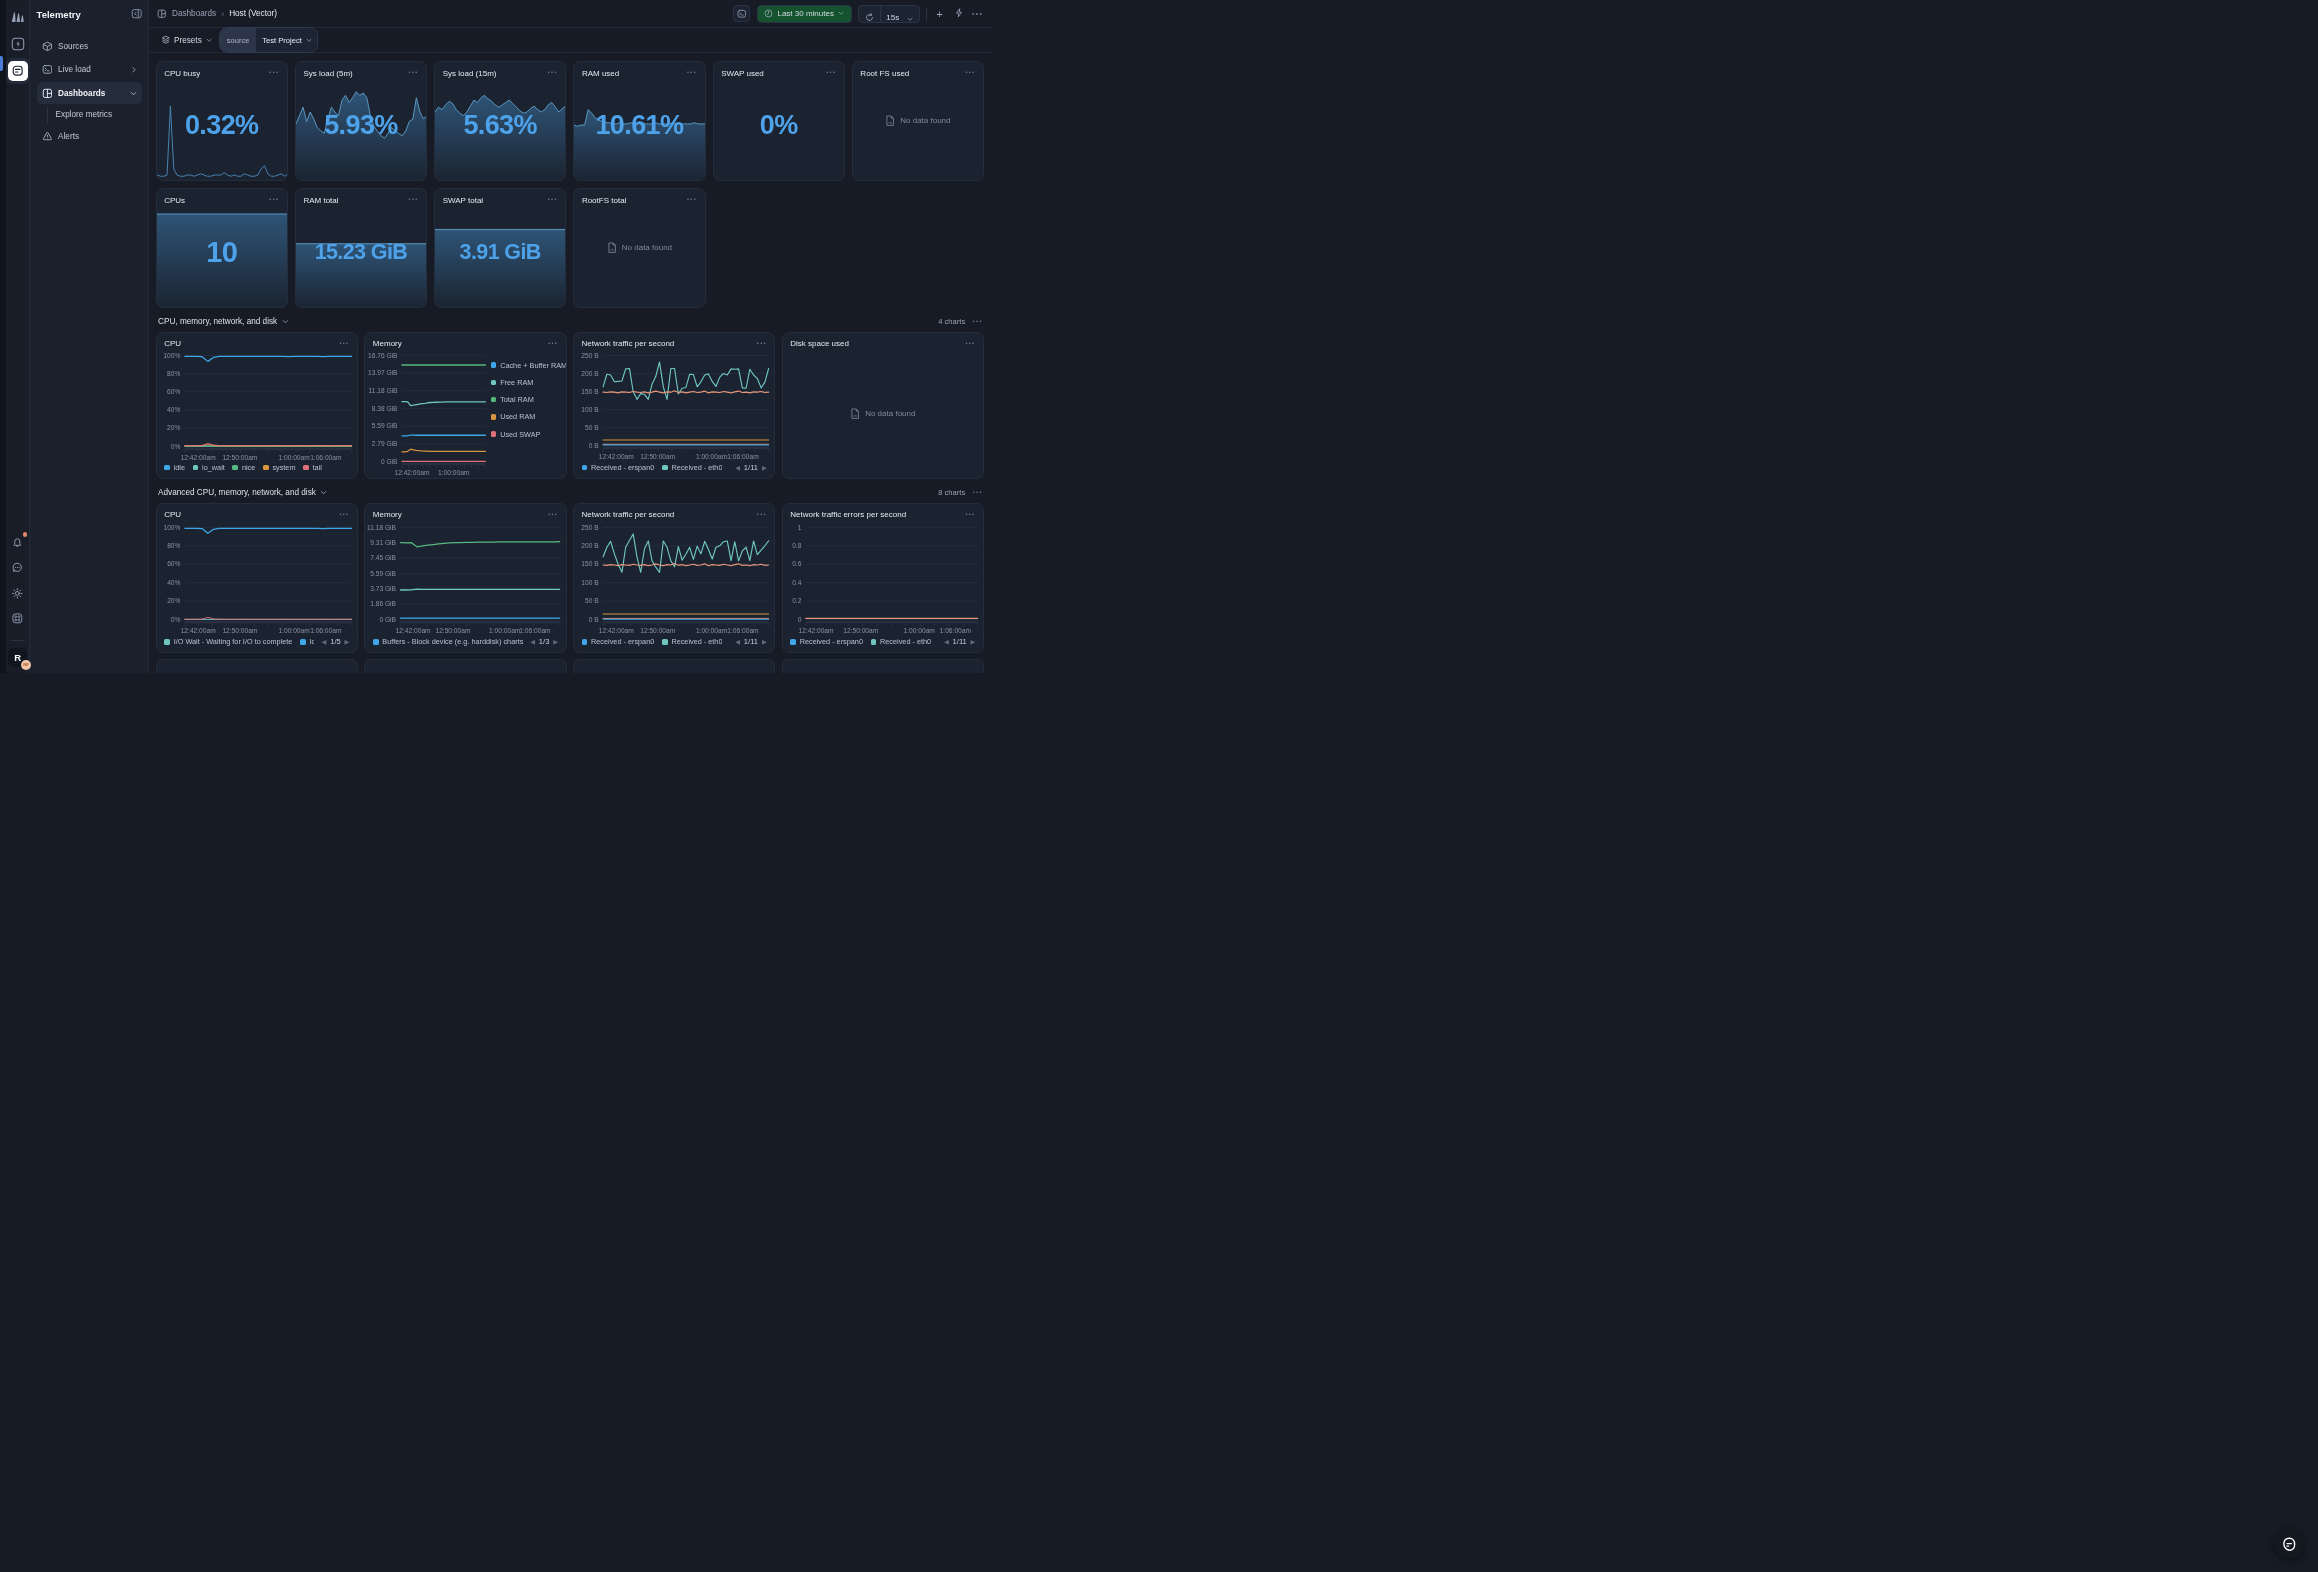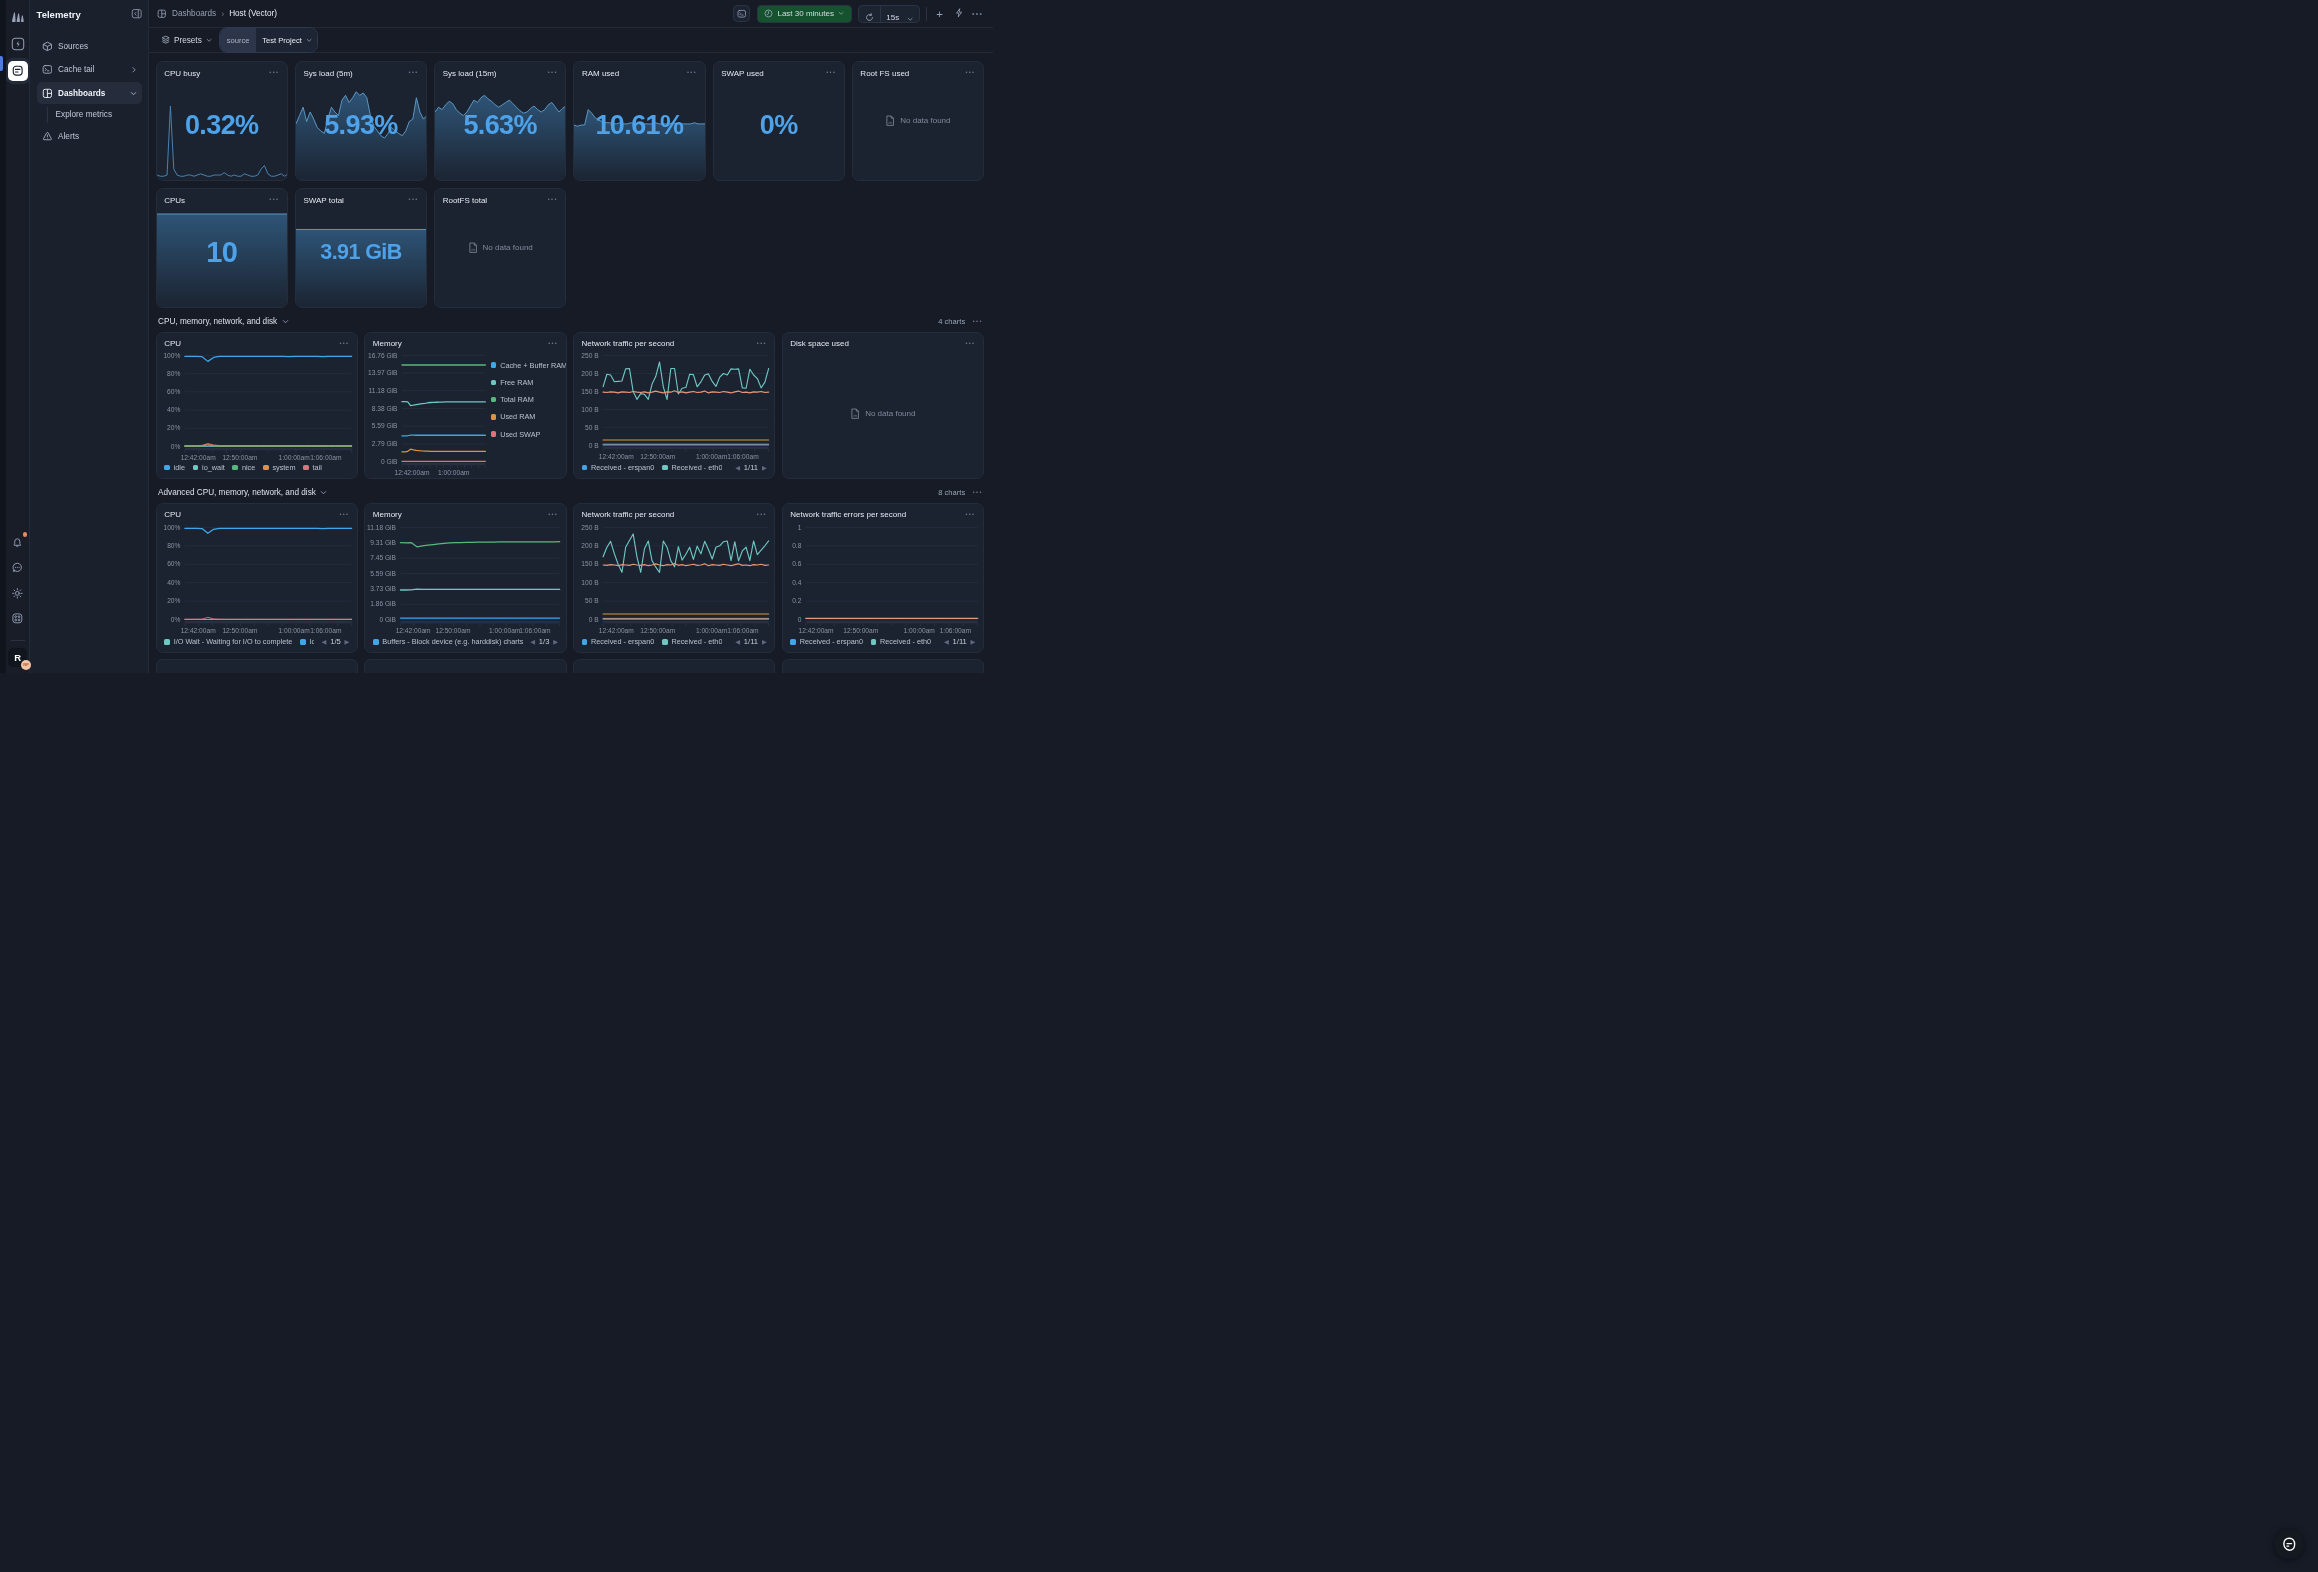--- a/index.html
+++ b/index.html
@@ -213,21 +213,21 @@
         <path d="M2.2 5.3 L8.5 8.6 L14.8 5.3 M8.5 8.6 V15" stroke-linejoin="round"></path>
       </svg>
       <span>Sources</span>
     </div>
     <div class="nav-item">
       <svg width="10.8" height="10.8" viewBox="0 0 17 17" fill="none" stroke="#a8b1c2" stroke-width="1.4" stroke-linecap="round">
         <rect x="1.8" y="2.5" width="13.4" height="12" rx="3"></rect>
         <path d="M5 6.5 L7 8.5 L5 10.5" stroke-linejoin="round"></path>
           <line x1="8.5" y1="10.8" x2="11" y2="10.8"></line>
       </svg>
-      <span>Cache tail</span>
+      <span>Live load</span>
       <span class="grow"></span>
       <svg width="5.7" height="7.6" viewBox="0 0 9 12" fill="none" stroke="#8d97ac" stroke-width="1.5" stroke-linecap="round">
           <path d="M3 2.5 L6.5 6 L3 9.5"></path>
         </svg>
     </div>
     <div class="nav-item active">
       <svg width="10.8" height="10.8" viewBox="0 0 17 17" fill="none" stroke="#e8edf4" stroke-width="1.5">
         <rect x="2" y="2" width="13" height="13" rx="3"></rect>
         <line x1="8.5" y1="2" x2="8.5" y2="15"></line>
           <line x1="8.5" y1="8.5" x2="15" y2="8.5"></line>
@@ -434,20 +434,37 @@
                 <defs>
                   <linearGradient id="sg3" x1="0" y1="0" x2="0" y2="1">
                     <stop offset="0%" stop-color="#3e7cb0" stop-opacity="0.55"></stop>
                     <stop offset="95%" stop-color="#3e7cb0" stop-opacity="0.03"></stop>
                   </linearGradient>
                 </defs>
                 <polygon points="0,188 0.0,39.5 207.0,39.5 207,188" fill="url(#sg3)"></polygon>
                 <polyline points="0.0,39.5 207.0,39.5" fill="none" stroke="#5e9cc8" stroke-width="1.5" stroke-linejoin="round"></polyline>
               </svg></div>
           <div class="stat-num big">10</div>
+        </div>
+        <div class="card stat-card">
+          <div class="card-head">
+              <span class="card-title">RAM total</span>
+              <span class="dots">•••</span>
+            </div>
+          <div class="spark"><svg width="131" height="119" viewBox="0 0 207 188">
+                <defs>
+                  <linearGradient id="sg4" x1="0" y1="0" x2="0" y2="1">
+                    <stop offset="0%" stop-color="#3e7cb0" stop-opacity="0.55"></stop>
+                    <stop offset="95%" stop-color="#3e7cb0" stop-opacity="0.03"></stop>
+                  </linearGradient>
+                </defs>
+                <polygon points="0,188 0.0,86.5 207.0,86.5 207,188" fill="url(#sg4)"></polygon>
+                <polyline points="0.0,86.5 207.0,86.5" fill="none" stroke="#5e9cc8" stroke-width="1.5" stroke-linejoin="round"></polyline>
+              </svg></div>
+          <div class="stat-num" style="font-size:21.5px;">15.23 GiB</div>
         </div>
         <div class="card stat-card">
           <div class="card-head">
               <span class="card-title">SWAP total</span>
               <span class="dots">•••</span>
             </div>
           <div class="spark"><svg width="131" height="119" viewBox="0 0 207 188">
                 <defs>
                   <linearGradient id="sg5" x1="0" y1="0" x2="0" y2="1">
                     <stop offset="0%" stop-color="#3e7cb0" stop-opacity="0.55"></stop>

